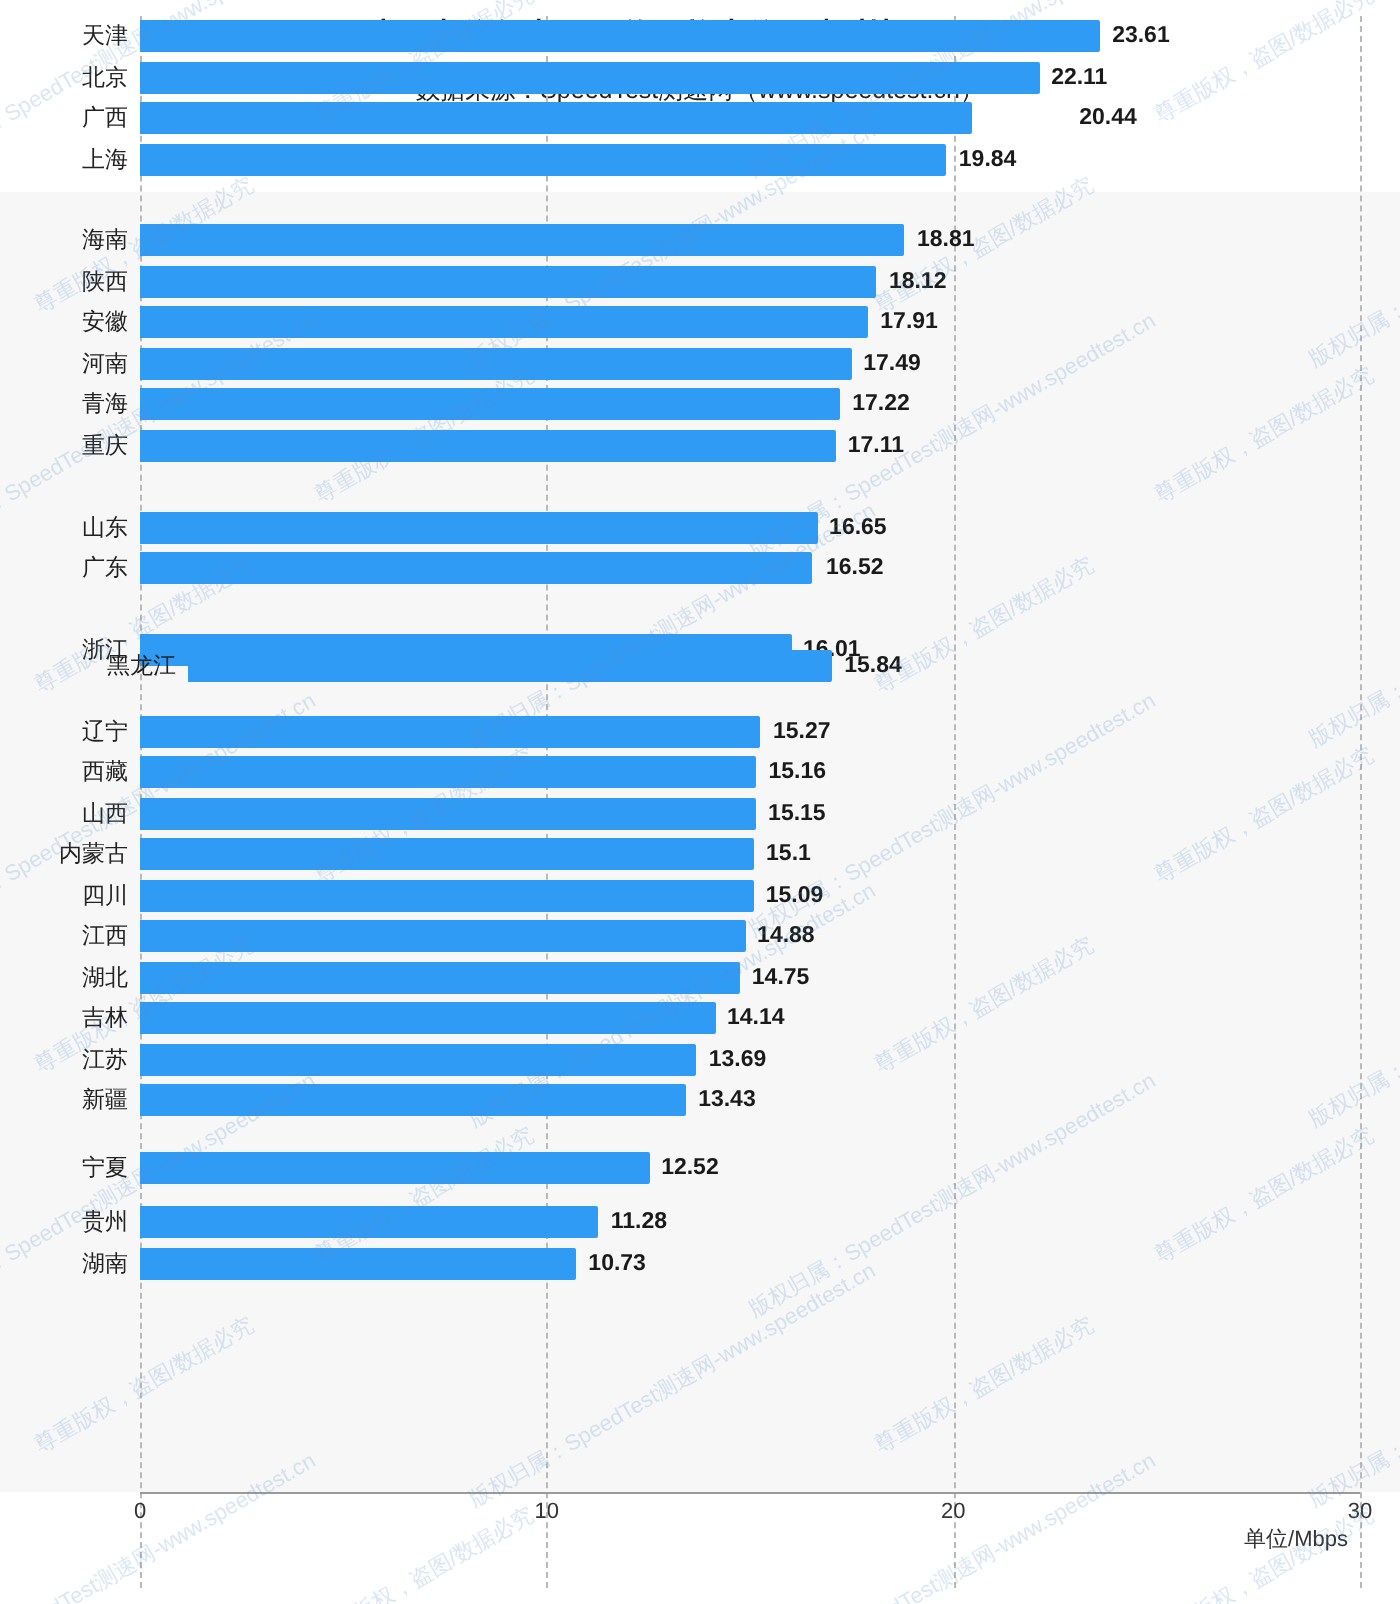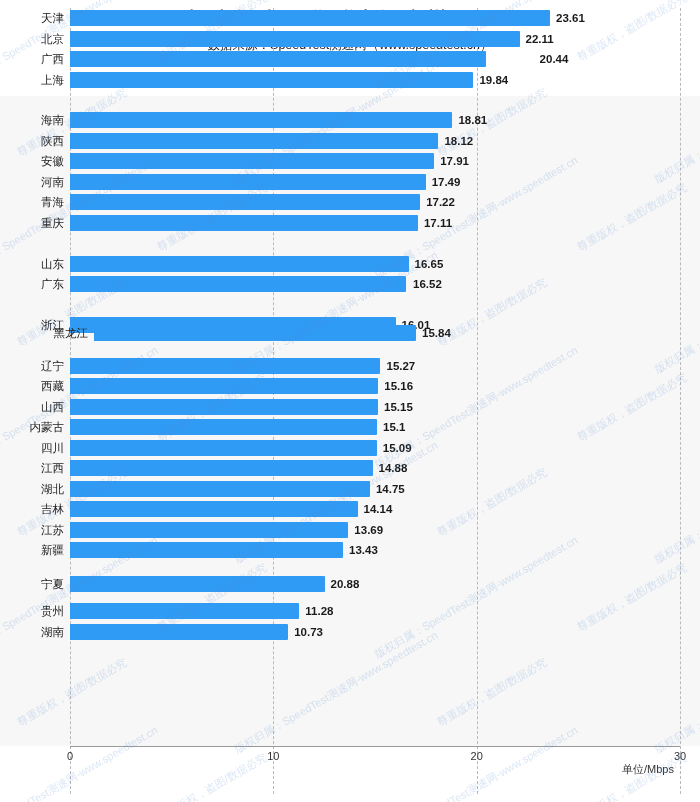--- a/index.html
+++ b/index.html
@@ -261,21 +261,21 @@
           <span class="val-label" style="left: 278.363px;">13.69</span>
         </div>
         <div class="row" style="top: 532.968px;">
           <span class="cat-label">新疆</span>
           <div class="bar" style="width: 273.077px; background: rgb(47, 155, 245);"></div>
           <span class="val-label" style="left: 273.077px;">13.43</span>
         </div>
         <div class="row" style="top: 567px;">
           <span class="cat-label">宁夏</span>
           <div class="bar" style="width: 254.573px; background: rgb(47, 155, 245);"></div>
-          <span class="val-label" style="left: 254.573px;">20.88</span>
+          <span class="val-label" style="left: 254.573px;">12.52</span>
         </div>
         <div class="row" style="top: 594.323px;">
           <span class="cat-label">贵州</span>
           <div class="bar" style="width: 229.36px; background: rgb(47, 155, 245);"></div>
           <span class="val-label" style="left: 229.36px;">11.28</span>
         </div>
         <div class="row" style="top: 614.774px;">
           <span class="cat-label">湖南</span>
           <div class="bar" style="width: 218.177px; background: rgb(47, 155, 245);"></div>
           <span class="val-label" style="left: 218.177px;">10.73</span>

